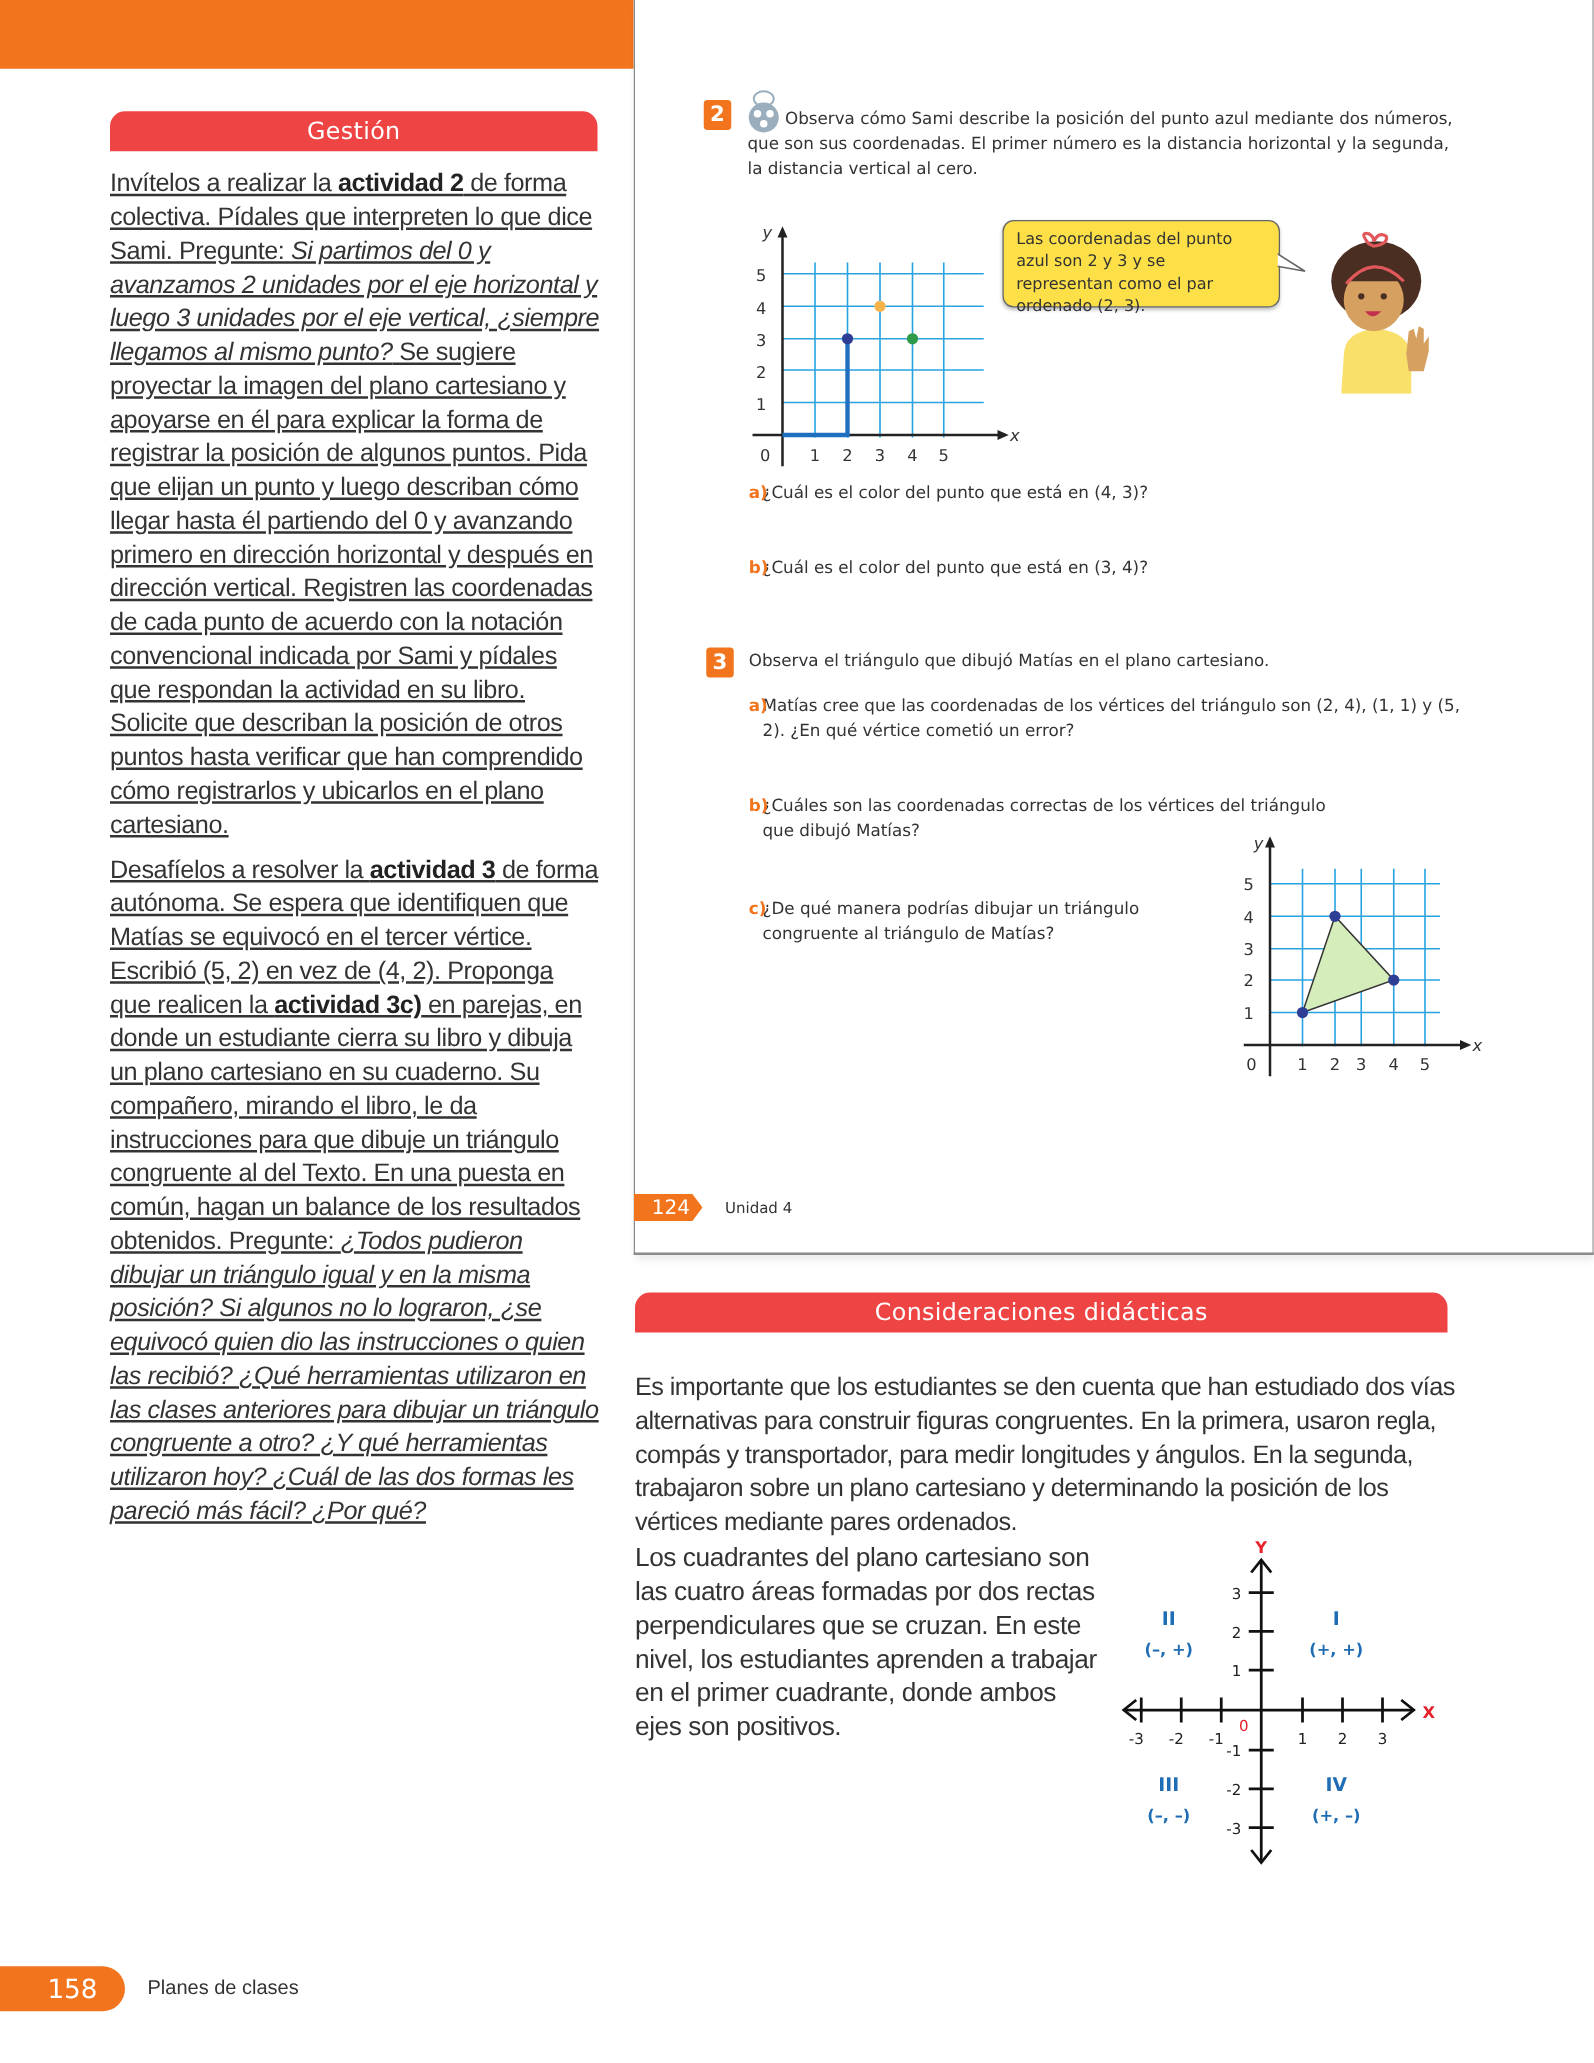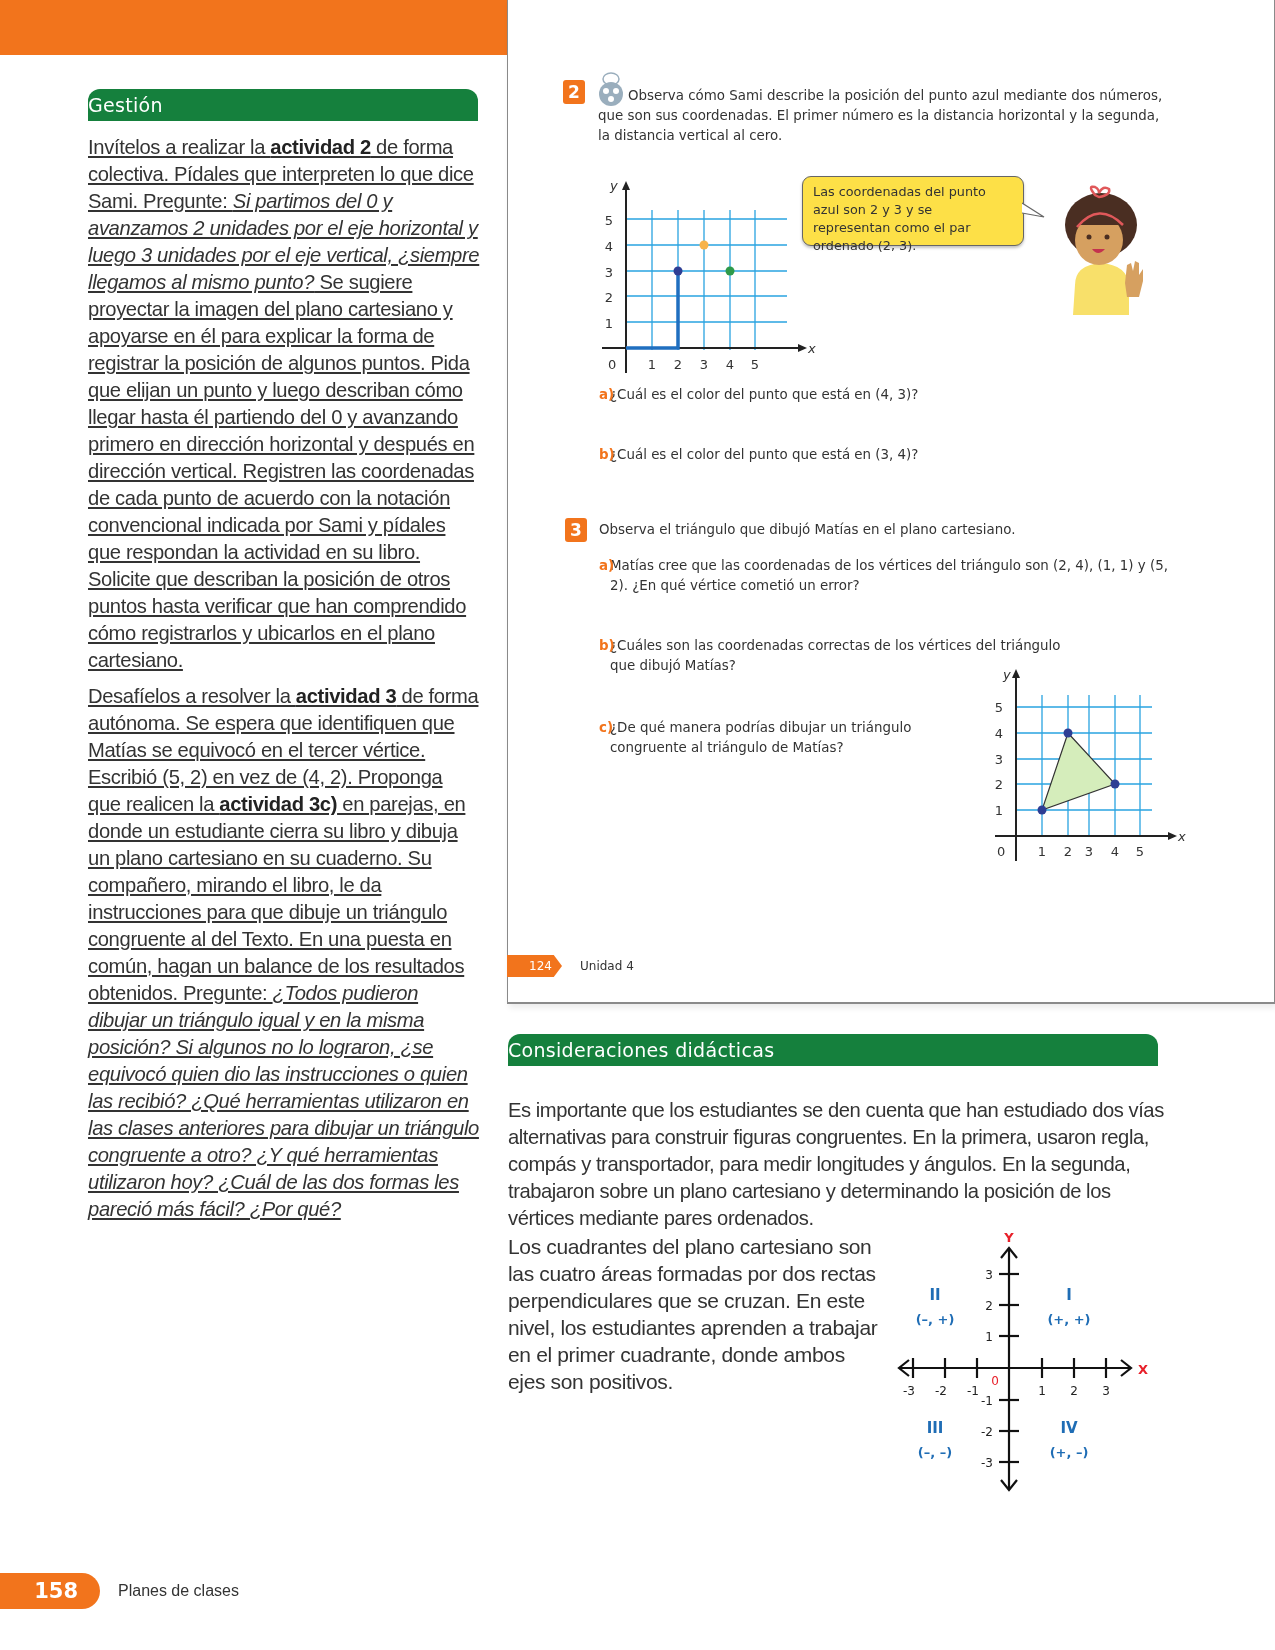--- a/index.html
+++ b/index.html
@@ -2,21 +2,21 @@
 <html><head>
 <meta charset="utf-8">
 <style>
   * { box-sizing: border-box; margin: 0; padding: 0; }
   html, body { width: 1275px; height: 1650px; background: #ffffff; overflow: hidden; }
   body { position: relative; font-family: "Liberation Sans", sans-serif; color: #2b2b2b; }
 
   .top-bar { position: absolute; left: 0; top: 0; width: 507px; height: 55px; background: #f2741c; }
 
   
-  .section-header { position: absolute; background: #15803d; color: #fff; 
+  .section-header { position: absolute; background: #ef4444; color: #fff; text-align: center;
     border-radius: 12px 12px 0 0; font-family: "DejaVu Sans", sans-serif; font-size: 19px; letter-spacing: 0.3px; }
   .gestion-header { left: 88px; top: 89px; width: 390px; height: 32px; line-height: 33px; }
   .left-col { position: absolute; left: 88px; top: 134px; width: 392px; font-size: 20.2px; line-height: 27px;
     color: #333; font-family: "Liberation Sans", sans-serif; letter-spacing: -0.35px; }
   .left-col p { margin-bottom: 9px; text-decoration: underline; }
   .left-col b { font-weight: bold; color: #222; }
   .left-col i { font-style: italic; }
 
   
   .textbook-page { position: absolute; left: 507px; top: 0; width: 768px; height: 1004px; background: #fff;
@@ -28,34 +28,34 @@
   .label-letter { color: #f2741c; font-weight: bold; }
   .q { position: absolute; font-family: "DejaVu Sans", sans-serif; font-size: 13.4px; line-height: 20px; color: #333; }
   .q .lbl { position: absolute; left: 0; top: 0; }
   .q .txt { display: block; margin-left: 11px; }
 
   .speech-bubble { position: absolute; left: 802px; top: 176px; width: 222px; height: 70px; border: 1.3px solid #666;
     border-radius: 9px; background: #fde047; box-shadow: 0 2px 3px rgba(0,0,0,0.25); padding: 6px 10px;
     font-family: "DejaVu Sans", sans-serif; font-size: 12.8px; line-height: 18px; color: #333; }
 
   .page-tab { position: absolute; left: 507px; top: 955px; width: 55px; height: 22px; background: #f2741c;
-    color: #fff; font-family: "DejaVu Sans", sans-serif; font-size: 12px; line-height: 22px; text-align: right; padding-right: 10px;
+    color: #fff; font-family: "DejaVu Sans", sans-serif; font-size: 16px; line-height: 22px; text-align: right; padding-right: 10px;
     clip-path: polygon(0 0, 85% 0, 100% 50%, 85% 100%, 0 100%); }
   .page-unit { position: absolute; left: 580px; top: 955px; font-family: "DejaVu Sans", sans-serif; font-size: 12px; line-height: 22px; color: #333; }
 
   
   .consid-header { left: 508px; top: 1034px; width: 650px; height: 32px; line-height: 33px; }
   .consid-text { position: absolute; left: 508px; top: 1085px; width: 660px; font-size: 20.2px; line-height: 27px; color: #333;
     letter-spacing: -0.45px; font-family: "Liberation Sans", sans-serif; margin-top: 12px; }
   .consid-text2 { position: absolute; left: 508px; top: 1233px; width: 372px; font-size: 21px; line-height: 27px; color: #333;
     letter-spacing: -0.35px; font-family: Liberation Sans, sans-serif; }
 
   
   .footer-tab { position: absolute; left: 0; top: 1573px; width: 100px; height: 36px; background: #f2741c; color: #fff;
-    border-radius: 0 18px 18px 0; font-family: "DejaVu Sans", sans-serif; font-size: 21px; line-height: 36px; text-align: right; padding-right: 22px; font-weight: bold; }
+    border-radius: 0 18px 18px 0; font-family: "DejaVu Sans", sans-serif; font-size: 21px; line-height: 36px; text-align: right; padding-right: 22px; }
   .footer-label { position: absolute; left: 118px; top: 1573px; font-family: Liberation Sans, sans-serif; font-size: 16px; line-height: 36px; color: #333; }
 
   svg text { font-family: "DejaVu Sans", sans-serif; }
 </style>
 </head>
 <body>
 
 <div class="top-bar"></div>
 
 <div class="section-header gestion-header">Gestión</div>

